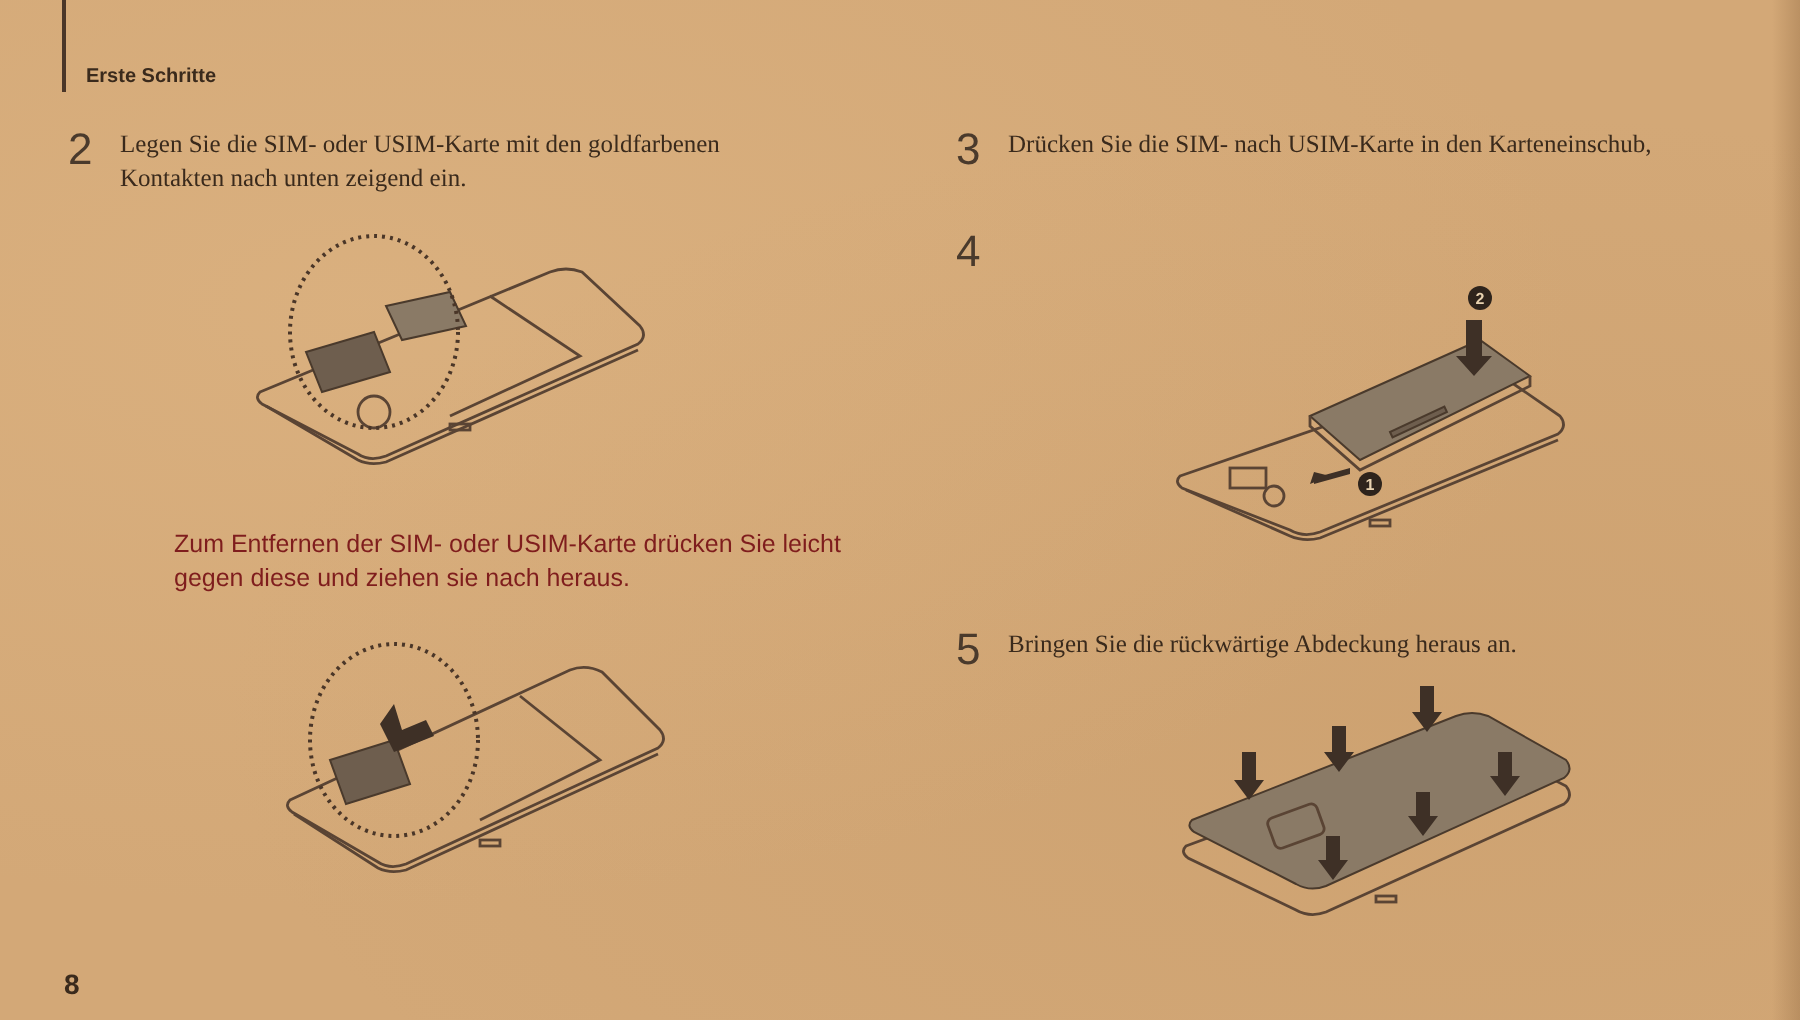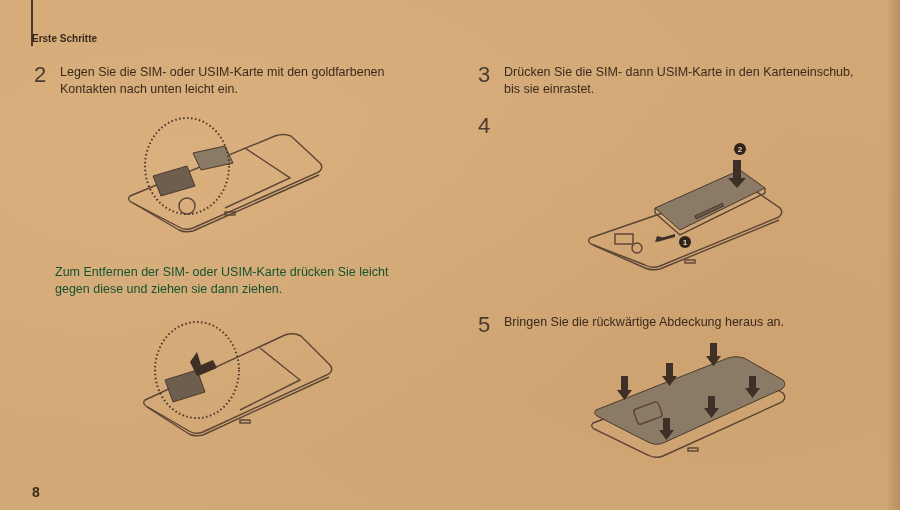--- a/index.html
+++ b/index.html
@@ -13,33 +13,33 @@
     color:#3a2a1c;
   }
   .edge-right {
     position:absolute; right:0; top:0; width:14px; height:510px;
     background:linear-gradient(to right, rgba(0,0,0,0), rgba(140,100,60,0.35));
   }
   .section-bar {
     position:absolute; left:31px; top:0; width:2px; height:46px; background:#4a3628;
   }
   .section-title {
-    position:absolute; left:32px; top:33px; font-size:10px; font-weight:bold; color:#3a2a1c;
+    position:absolute; left:43px; top:33px; font-size:10px; font-weight:bold; color:#3a2a1c;
   }
   .step {
     position:absolute; display:flex; align-items:flex-start;
   }
   .step-num {
     font-size:22px; color:#4a3a2c; width:26px; line-height:22px; font-weight:normal;
   }
   .step-text {
-    font-size:12.5px; line-height:17px; color:#3a2a1c;
+    font-size:12.5px; line-height:17px; color:#3a2a1c;font-family:Liberation Serif, serif;
   }
   .note {
-    position:absolute; font-size:12.5px; line-height:17px; color:#14532d;
+    position:absolute; font-size:12.5px; line-height:17px; color:#7f1d1d;margin-left:32px;
   }
   .page-num {
     position:absolute; left:32px; top:484px; font-size:14px; font-weight:bold; color:#3a2a1c;
   }
   .illus { position:absolute; }
   svg .ln { fill:none; stroke:#5a4434; stroke-width:1.4; }
   svg .dk { fill:#6e5e4e; stroke:#4a3a2c; stroke-width:1; }
   svg .mid { fill:#8a7a66; stroke:#4a3a2c; stroke-width:1; }
   svg .dot { fill:none; stroke:#4a3628; stroke-width:2; stroke-dasharray:1.5 2.5; }
   svg .arr { fill:#3e3026; }
@@ -49,59 +49,58 @@
 
 <div class="edge-right"></div>
 
 <div class="section-bar"></div>
 <div class="section-title">Erste Schritte</div>
 
 <div class="step" style="left:34px; top:64px;">
   <span class="step-num">2</span>
   <div class="step-text">
     <div>Legen Sie die SIM- oder USIM-Karte mit den goldfarbenen</div>
-    <div>Kontakten nach unten leicht ein.</div>
+    <div>Kontakten nach unten zeigend ein.</div>
   </div>
 </div>
 
 <div class="illus" style="left:125px; top:108px;">
   <svg width="210" height="125" viewBox="0 0 210 125">
     <path class="ln" d="M5 88 L150 28 Q158 25 166 28 L195 55 Q199 60 194 64 L68 120 Q60 123 54 119 L6 94 Q2 91 5 88 Z"></path>
     <path class="ln" d="M8 95 L54 122 Q60 125 68 123 L194 67"></path>
     <path class="ln" d="M120 40 L165 70 L100 100"></path>
     <circle cx="62" cy="98" r="8" class="ln"></circle>
     <path class="mid" d="M68 45 L100 38 L108 55 L76 62 Z"></path>
     <path class="dk" d="M28 68 L62 58 L70 78 L36 88 Z"></path>
     <ellipse cx="62" cy="58" rx="42" ry="48" class="dot"></ellipse>
     <rect x="100" y="104" width="10" height="3" class="ln"></rect>
   </svg>
 </div>
 
 <div class="note" style="left:55px; top:264px;">
   <div>Zum Entfernen der SIM- oder USIM-Karte drücken Sie leicht</div>
-  <div>gegen diese und ziehen sie dann ziehen.</div>
+  <div>gegen diese und ziehen sie nach heraus.</div>
 </div>
 
 <div class="illus" style="left:135px; top:310px;">
   <svg width="205" height="130" viewBox="0 0 205 130">
     <path class="ln" d="M10 90 L150 25 Q158 22 166 26 L195 55 Q199 60 194 64 L68 122 Q60 125 54 121 L11 96 Q7 93 10 90 Z"></path>
     <path class="ln" d="M12 97 L54 124 Q60 127 68 125 L194 67"></path>
     <path class="ln" d="M125 38 L165 70 L105 100"></path>
     <path class="dk" d="M30 70 L62 60 L70 82 L38 92 Z"></path>
     <path class="arr" d="M55 52 L62 42 L66 55 L78 50 L82 58 L62 66 Z"></path>
     <ellipse cx="62" cy="60" rx="42" ry="48" class="dot"></ellipse>
     <rect x="105" y="110" width="10" height="3" class="ln"></rect>
   </svg>
 </div>
 
 <div class="step" style="left:478px; top:64px;">
   <span class="step-num">3</span>
   <div class="step-text">
-    <div>Drücken Sie die SIM- dann USIM-Karte in den Karteneinschub,</div>
-    <div>bis sie einrastet.</div>
+    <div>Drücken Sie die SIM- nach USIM-Karte in den Karteneinschub,</div>
   </div>
 </div>
 
 <div class="step" style="left:478px; top:115px;">
   <span class="step-num">4</span>
 </div>
 
 <div class="illus" style="left:585px; top:138px;">
   <svg width="210" height="135" viewBox="0 0 210 135">
     <path class="ln" d="M5 100 L150 50 Q158 47 166 50 L195 70 Q199 75 194 79 L75 128 Q67 131 60 127 L6 106 Q2 103 5 100 Z"></path>

